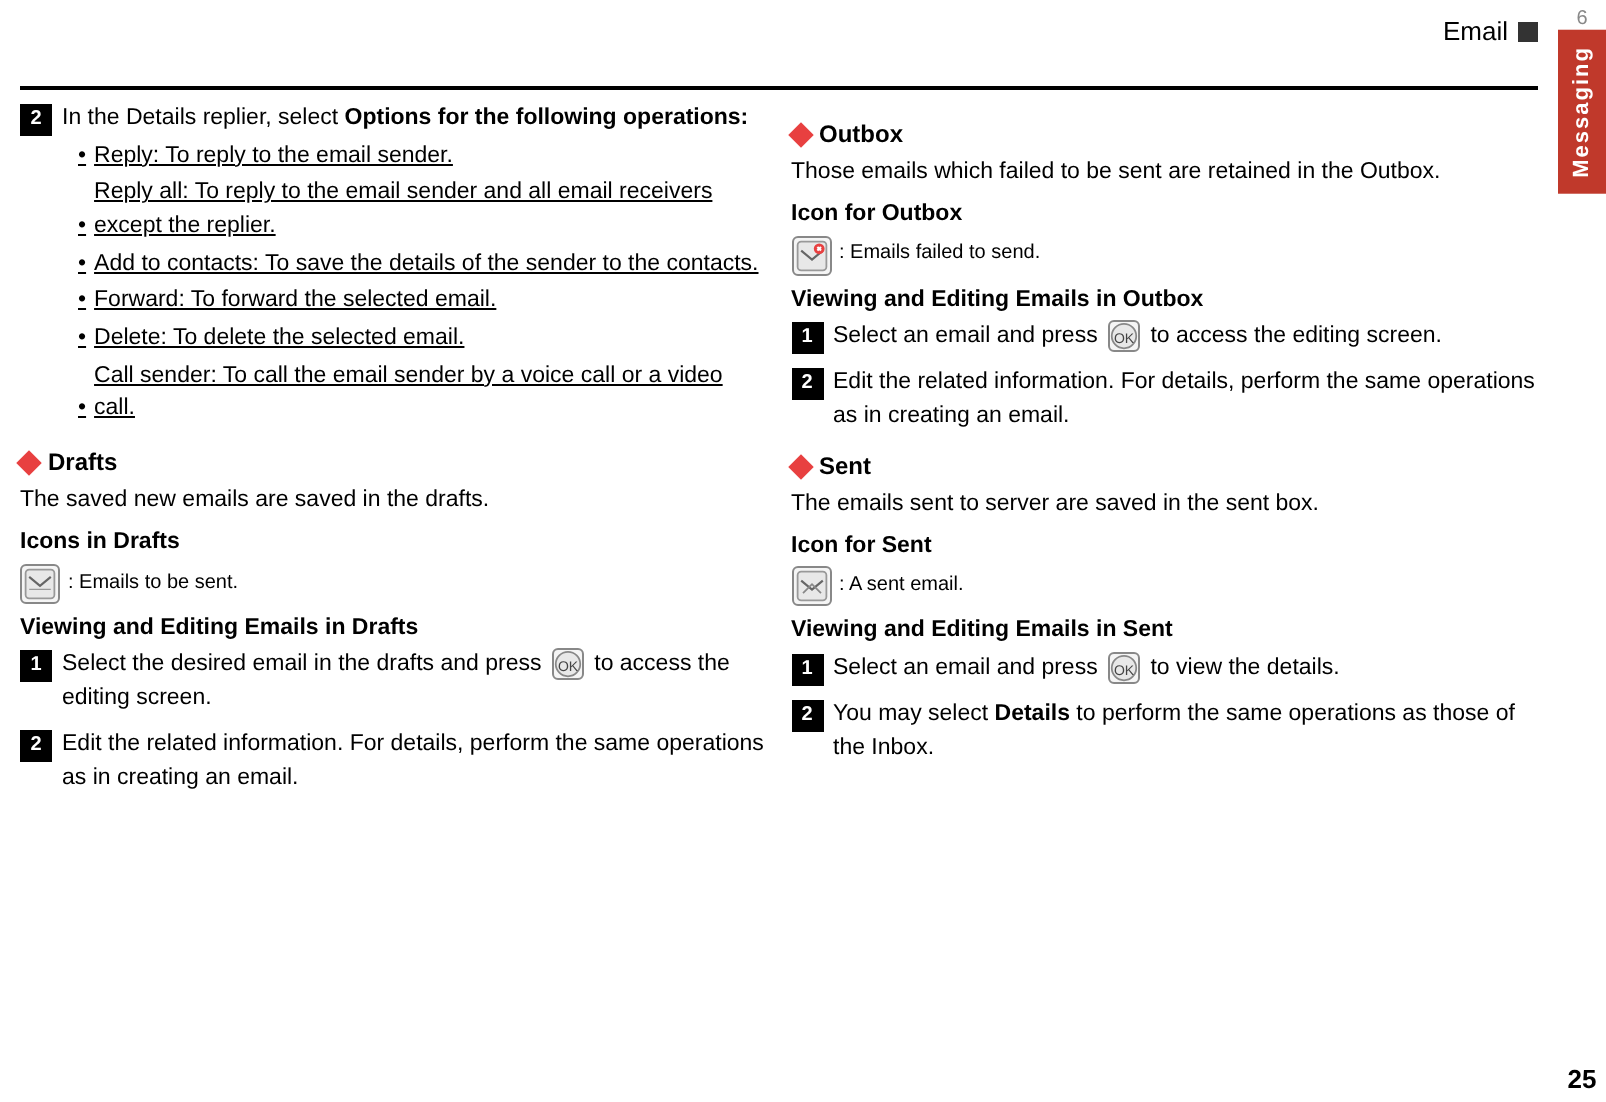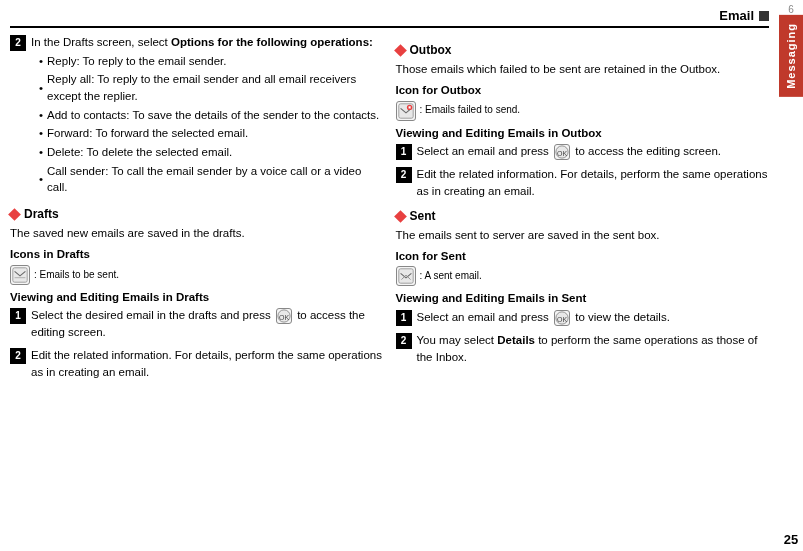--- a/index.html
+++ b/index.html
@@ -17,23 +17,23 @@
       flex: 1;
       padding: 8px 10px 8px 10px;
       display: flex;
       flex-direction: column;
       position: relative;
     }
 
     .page-header {
       text-align: right;
       font-size: 13px;
-      font-weight: bold;
+      font-weight: normal;
       border-bottom: 2px solid #000;
-      padding-bottom: 3px;
+      padding-bottom: 20px;
       margin-bottom: 6px;
       display: flex;
       align-items: center;
       justify-content: flex-end;
     }
 
     .header-icon {
       display: inline-block;
       width: 10px;
       height: 10px;
@@ -79,22 +79,23 @@
     }
 
     .bullet-list {
       list-style: none;
       padding-left: 8px;
       margin-top: 2px;
     }
 
     .bullet-list li {
       display: flex;
-      align-items: center;
+      align-items: flex-end;
       margin-bottom: 2px;
+      text-decoration: underline;
     }
 
     .bullet-list li::before {
       content: "•";
       margin-right: 4px;
       flex-shrink: 0;
     }
 
     .section-heading {
       display: flex;
@@ -198,21 +199,21 @@
     <span class="header-icon"></span>
   </div>
 
   <div class="two-col">
 
     <div class="col-left">
 
       <div class="numbered-item">
         <span class="num-badge">2</span>
         <div class="item-text">
-          <span>In the Drafts screen, select </span><span class="bold">Options for the following operations:</span>
+          <span>In the Details replier, select </span><span class="bold">Options for the following operations:</span>
           <ul class="bullet-list">
             <li>
                 <span>Reply: To reply to the email sender.</span>
               </li>
             <li>
                 <span>Reply all: To reply to the email sender and all email receivers except the replier.</span>
               </li>
             <li>
                 <span>Add to contacts: To save the details of the sender to the contacts.</span>
               </li>

